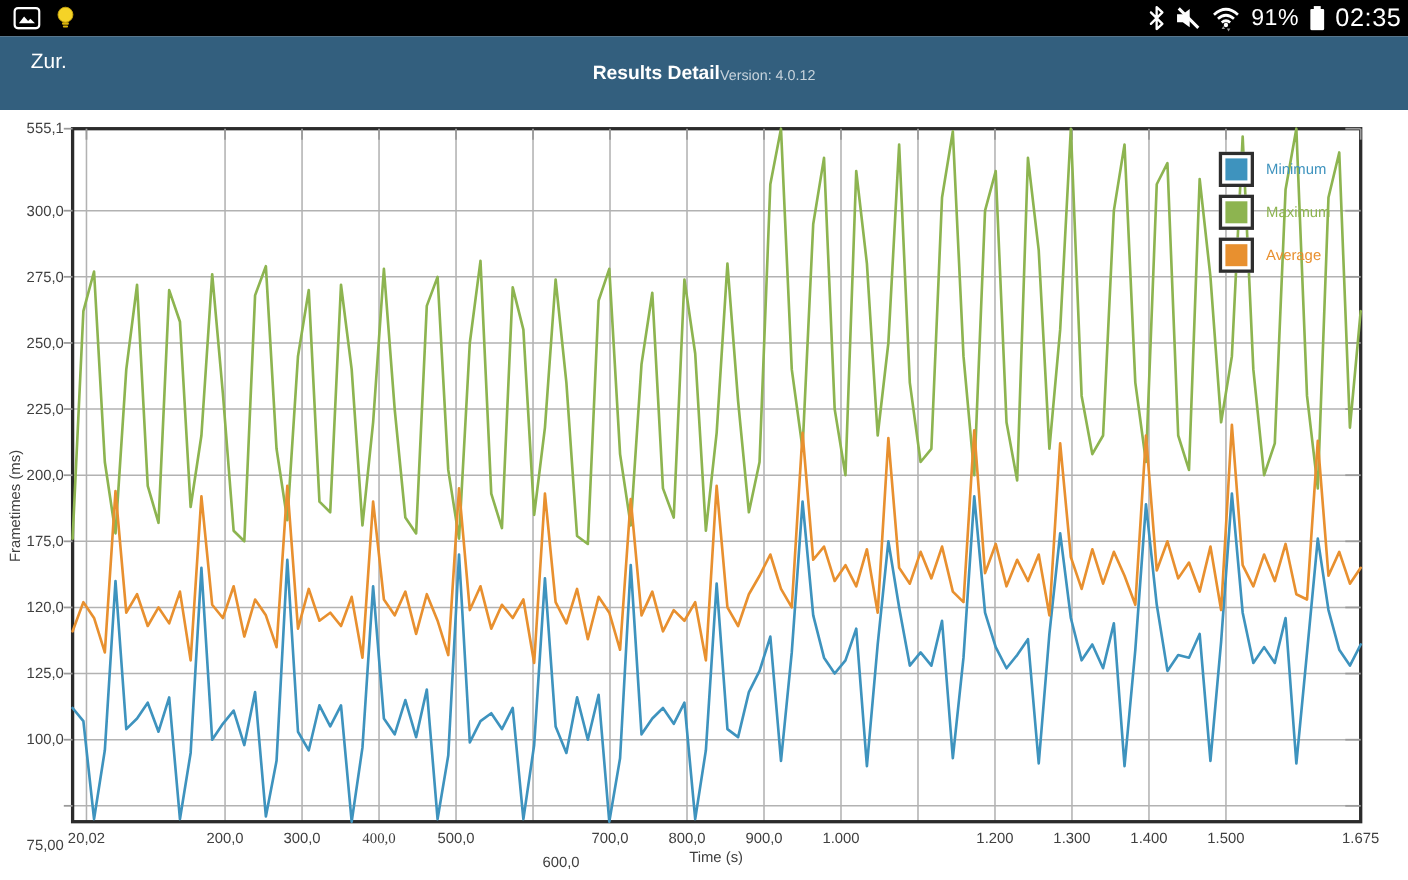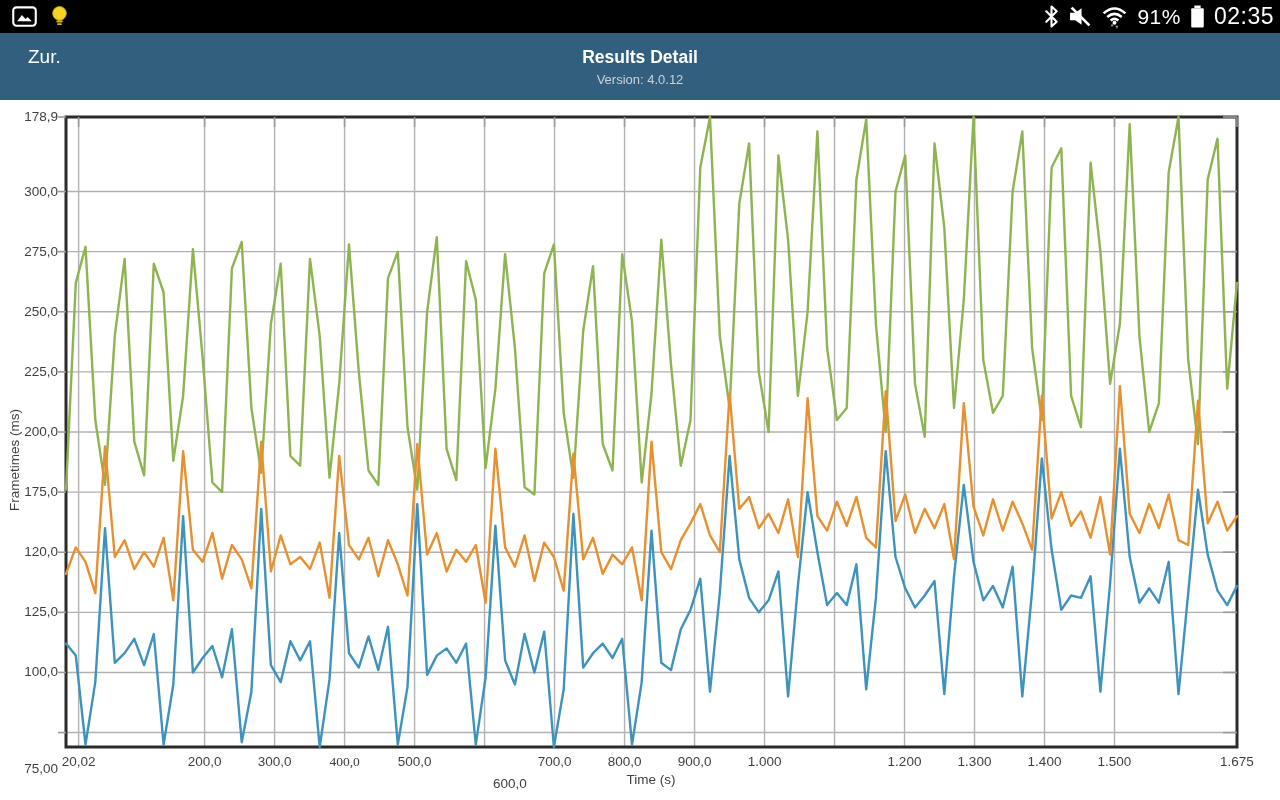--- a/index.html
+++ b/index.html
@@ -14,21 +14,21 @@
   .sb-text  { font-size:21px; color:#fff; letter-spacing:0.5px; }
   .sb-time  { font-size:23px; }
   .sb-icon  { display:flex; align-items:center; }
 
   
   .appbar { position:absolute; left:0; top:33px; width:1280px; height:67px;
             background:#335F7E; color:#fff; }
   .back-btn { position:absolute; left:28px; top:0; height:47px; display:flex;
               align-items:center; font-size:19px; color:#fff; cursor:pointer; }
   .titlewrap { position:absolute; left:0; top:0; width:100%; height:67px;
-               display:flex; flex-direction:column; align-items:center; justify-content:center; }
+               display:flex; flex-direction:row; align-items:center; justify-content:center; }
   .app-title { font-size:17.5px; font-weight:bold; color:#fff; }
   .app-subtitle { font-size:13px; color:#c7d3dc; margin-top:4px; }
 
   
   .chart-region { position:absolute; left:0; top:100px; width:1280px; height:700px; background:#fff; }
   #plot-svg { position:absolute; left:0; top:0; }
   .tick-label { position:absolute; font-size:13.5px; color:#3f3f3f; }
   .y-tick { width:58px; text-align:right; height:18px; line-height:18px; left:0; }
   .x-tick { width:70px; text-align:center; height:16px; line-height:16px; top:654px; }
   .axis-title { position:absolute; font-size:13.5px; color:#3f3f3f; white-space:nowrap; }
@@ -170,21 +170,21 @@
       <line x1="974.52241482367" y1="17" x2="974.52241482367" y2="27" stroke="#9a9a9a" stroke-width="1.6"></line>
       <line x1="1044.5164375373581" y1="17" x2="1044.5164375373581" y2="27" stroke="#9a9a9a" stroke-width="1.6"></line>
       <line x1="1114.510460251046" y1="17" x2="1114.510460251046" y2="27" stroke="#9a9a9a" stroke-width="1.6"></line>
       <line x1="1237" y1="17" x2="1237" y2="27" stroke="#9a9a9a" stroke-width="1.6"></line>
       <polyline points="66.0,543.6 75.8,555.6 85.5,644.6 95.3,582.1 105.0,428.2 114.8,562.8 124.6,553.2 134.3,538.8 144.1,565.2 153.8,534.0 163.6,644.6 173.3,584.5 183.1,416.2 192.9,572.5 202.6,558.0 212.4,546.0 222.1,577.3 231.9,529.2 241.7,642.2 251.4,591.7 261.2,408.9 270.9,565.2 280.7,582.1 290.4,541.2 300.2,560.4 310.0,541.2 319.7,647.0 329.5,579.7 339.2,433.0 349.0,553.2 358.8,567.6 368.5,536.4 378.3,570.1 388.0,526.8 397.8,644.6 407.5,586.9 417.3,404.1 427.1,574.9 436.8,555.6 446.6,548.4 456.3,562.8 466.1,543.6 475.8,644.6 485.6,577.3 495.4,425.8 505.1,560.4 514.9,584.5 524.6,534.0 534.4,572.5 544.2,531.6 553.9,647.0 563.7,589.3 573.4,413.8 583.2,567.6 593.0,553.2 602.7,543.6 612.5,558.0 622.2,538.8 632.0,644.6 641.7,582.1 651.5,430.6 661.3,562.8 671.0,570.1 680.8,529.2 690.5,509.9 700.3,478.7 710.0,591.7 719.8,493.1 729.6,356.0 739.3,459.4 749.1,497.9 758.8,512.3 768.6,500.3 778.4,471.5 788.1,596.5 797.9,485.9 807.6,392.1 817.4,452.2 827.1,505.1 836.9,493.1 846.7,505.1 856.4,464.3 866.2,589.3 875.9,497.9 885.7,351.2 895.5,457.0 905.2,488.3 915.0,507.5 924.7,495.5 934.5,481.1 944.3,594.1 954.0,476.3 963.8,384.9 973.5,461.8 983.3,500.3 993.0,485.9 1002.8,507.5 1012.6,466.7 1022.3,596.5 1032.1,490.7 1041.8,358.5 1051.6,449.8 1061.3,509.9 1071.1,495.5 1080.9,497.9 1090.6,476.3 1100.4,591.7 1110.1,483.5 1119.9,348.8 1129.7,457.0 1139.4,502.7 1149.2,488.3 1158.9,502.7 1168.7,461.8 1178.5,594.1 1188.2,493.1 1198.0,389.7 1207.7,454.6 1217.5,490.7 1227.2,505.1 1237.0,485.9" fill="none" stroke="#3E93BE" stroke-width="2.4" stroke-linejoin="round" stroke-linecap="round"></polyline>
       <polyline points="66.0,389.7 75.8,182.9 85.5,146.8 95.3,320.0 105.0,384.9 114.8,235.8 124.6,158.9 134.3,341.6 144.1,375.3 153.8,163.7 163.6,192.5 173.3,360.9 183.1,295.9 192.9,149.3 202.6,257.5 212.4,382.5 222.1,392.1 231.9,168.5 241.7,142.0 251.4,308.0 261.2,372.9 270.9,223.8 280.7,163.7 290.4,356.0 300.2,365.7 310.0,158.9 319.7,235.8 329.5,377.7 339.2,283.9 349.0,144.4 358.8,271.9 368.5,370.5 378.3,384.9 388.0,178.1 397.8,151.7 407.5,327.2 417.3,389.7 427.1,211.8 436.8,137.2 446.6,348.8 456.3,380.1 466.1,161.3 475.8,199.7 485.6,368.1 495.4,288.7 505.1,154.1 514.9,247.8 524.6,387.3 534.4,394.5 544.2,173.3 553.9,144.4 563.7,312.8 573.4,377.7 583.2,231.0 593.0,166.1 602.7,344.0 612.5,370.5 622.2,154.1 632.0,221.4 641.7,382.5 651.5,293.5 661.3,139.6 671.0,264.7 680.8,365.7 690.5,320.0 700.3,67.5 710.0,17.0 719.8,235.8 729.6,308.0 739.3,103.6 749.1,43.5 758.8,271.9 768.6,332.0 778.4,55.5 788.1,139.6 797.9,295.9 807.6,211.8 817.4,31.4 827.1,247.8 836.9,320.0 846.7,308.0 856.4,79.5 866.2,19.4 875.9,223.8 885.7,332.0 895.5,91.5 905.2,55.5 915.0,283.9 924.7,336.8 934.5,43.5 944.3,127.6 954.0,308.0 963.8,199.7 973.5,17.0 983.3,259.9 993.0,312.8 1002.8,295.9 1012.6,91.5 1022.3,31.4 1032.1,247.8 1041.8,320.0 1051.6,67.5 1061.3,48.3 1071.1,295.9 1080.9,327.2 1090.6,62.7 1100.4,151.7 1110.1,283.9 1119.9,223.8 1129.7,24.2 1139.4,235.8 1149.2,332.0 1158.9,303.1 1168.7,72.3 1178.5,17.0 1188.2,259.9 1198.0,344.0 1207.7,79.5 1217.5,38.6 1227.2,288.7 1237.0,182.9" fill="none" stroke="#8DB450" stroke-width="2.4" stroke-linejoin="round" stroke-linecap="round"></polyline>
       <polyline points="66.0,473.9 75.8,447.4 85.5,461.8 95.3,493.1 105.0,346.4 114.8,457.0 124.6,440.2 134.3,469.1 144.1,452.2 153.8,466.7 163.6,437.8 173.3,500.3 183.1,351.2 192.9,449.8 202.6,461.8 212.4,433.0 222.1,478.7 231.9,445.0 241.7,459.4 251.4,488.3 261.2,341.6 270.9,471.5 280.7,435.4 290.4,464.3 300.2,457.0 310.0,469.1 319.7,442.6 329.5,497.9 339.2,356.0 349.0,445.0 358.8,459.4 368.5,437.8 378.3,476.3 388.0,440.2 397.8,464.3 407.5,495.5 417.3,344.0 427.1,454.6 436.8,433.0 446.6,471.5 456.3,449.8 466.1,461.8 475.8,445.0 485.6,502.7 495.4,348.8 505.1,447.4 514.9,466.7 524.6,435.4 534.4,481.1 544.2,442.6 553.9,457.0 563.7,490.7 573.4,353.6 583.2,459.4 593.0,437.8 602.7,473.9 612.5,454.6 622.2,464.3 632.0,447.4 641.7,500.3 651.5,341.6 661.3,452.2 671.0,469.1 680.8,440.2 690.5,423.4 700.3,404.1 710.0,435.4 719.8,452.2 729.6,293.5 739.3,408.9 749.1,396.9 758.8,428.2 768.6,413.8 778.4,433.0 788.1,399.3 797.9,457.0 807.6,298.3 817.4,416.2 827.1,430.6 836.9,401.7 846.7,425.8 856.4,396.9 866.2,437.8 875.9,447.4 885.7,291.1 895.5,421.0 905.2,394.5 915.0,433.0 924.7,408.9 934.5,428.2 944.3,404.1 954.0,459.4 963.8,303.1 973.5,406.5 983.3,435.4 993.0,399.3 1002.8,430.6 1012.6,401.7 1022.3,423.4 1032.1,449.8 1041.8,295.9 1051.6,418.6 1061.3,392.1 1071.1,425.8 1080.9,411.4 1090.6,437.8 1100.4,396.9 1110.1,454.6 1119.9,286.3 1129.7,413.8 1139.4,433.0 1149.2,404.1 1158.9,428.2 1168.7,394.5 1178.5,440.2 1188.2,445.0 1198.0,300.7 1207.7,423.4 1217.5,401.7 1227.2,430.6 1237.0,416.2" fill="none" stroke="#E8902F" stroke-width="2.4" stroke-linejoin="round" stroke-linecap="round"></polyline>
     </svg>
 
   <div id="y-tick-labels">
-      <span class="tick-label y-tick" style="top: 8px;">178,9</span>
+      <span class="tick-label y-tick" style="top: 8px;">555,1</span>
       <span class="tick-label y-tick" style="top: 82.542px;">300,0</span>
       <span class="tick-label y-tick" style="top: 142.656px;">275,0</span>
       <span class="tick-label y-tick" style="top: 202.771px;">250,0</span>
       <span class="tick-label y-tick" style="top: 262.885px;">225,0</span>
       <span class="tick-label y-tick" style="top: 323px;">200,0</span>
       <span class="tick-label y-tick" style="top: 383.115px;">175,0</span>
       <span class="tick-label y-tick" style="top: 443.229px;">120,0</span>
       <span class="tick-label y-tick" style="top: 503.344px;">125,0</span>
       <span class="tick-label y-tick" style="top: 563.458px;">100,0</span>
       <span class="tick-label y-tick" style="top: 623.573px; margin-top: 36px;">75,00</span>
@@ -204,13 +204,33 @@
       <span class="tick-label x-tick" style="left: 869.528px;">1.200</span>
       <span class="tick-label x-tick" style="left: 939.522px;">1.300</span>
       <span class="tick-label x-tick" style="left: 1009.52px;">1.400</span>
       <span class="tick-label x-tick" style="left: 1079.51px;">1.500</span>
       <span class="tick-label x-tick" style="left: 1202px;">1.675</span>
     </div>
 
   <div class="axis-title y-axis-title">Frametimes (ms)</div>
   <div class="axis-title x-axis-title">Time (s)</div>
 
+  <div class="legend">
+    <div class="legend-row">
+      <span class="legend-swatch-outer">
+          <span class="legend-swatch-inner" style="background: rgb(62, 147, 190);"></span>
+        </span>
+      <span class="legend-label" style="color: rgb(62, 147, 190);">Minimum</span>
+    </div>
+    <div class="legend-row">
+      <span class="legend-swatch-outer">
+          <span class="legend-swatch-inner" style="background: rgb(141, 180, 80);"></span>
+        </span>
+      <span class="legend-label" style="color: rgb(141, 180, 80);">Maximum</span>
+    </div>
+    <div class="legend-row">
+      <span class="legend-swatch-outer">
+          <span class="legend-swatch-inner" style="background: rgb(232, 144, 47);"></span>
+        </span>
+      <span class="legend-label" style="color: rgb(232, 144, 47);">Average</span>
+    </div>
+  </div>
 </div>
 
 </body></html>

